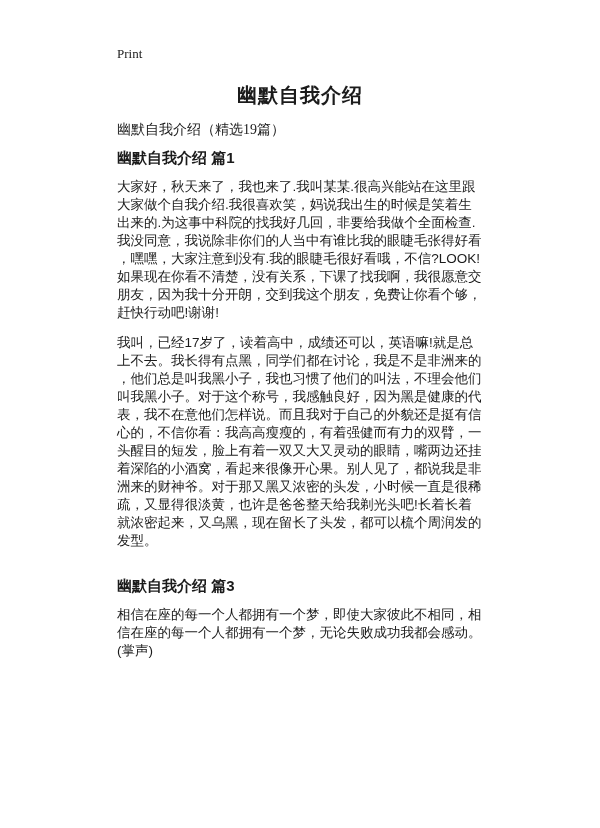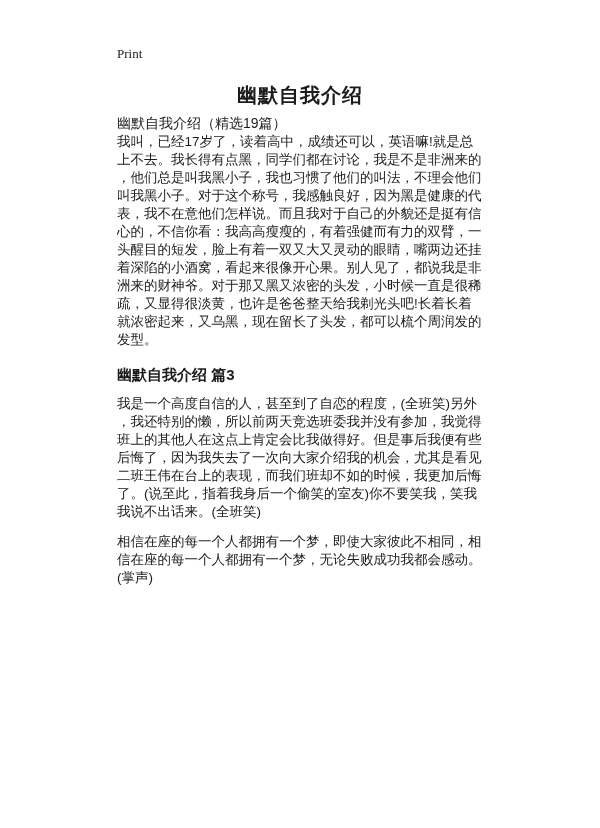--- a/index.html
+++ b/index.html
@@ -35,33 +35,34 @@
     font-weight: bold;
     text-align: center;
     margin: 22px 0 0 0;
     letter-spacing: 1px;
     font-family: Liberation Mono, monospace;
   }
   p.doc-subtitle {
     font-size: 14px;
     line-height: 19px;
     font-weight: normal;
-    margin: 4px 0 0 0;
+    margin: 10px 0 0 0;
+    font-family: Liberation Serif, serif;
   }
   h2.section-heading {
     font-size: 15px;
     line-height: 20px;
     font-weight: bold;
     margin: 16px 0 10px 0;
   }
   section.sec-1 h2.section-heading {
     margin-top: 9px;
   }
   section.sec-3 h2.section-heading {
-    margin-top: 16px;
+    margin-top: 26px;
   }
   p.body-para {
     font-size: 13.5px;
     line-height: 18px;
     margin: 0 0 12px 0;
     text-align: left;
     word-break: break-all;
     line-break: anywhere;
   }
 </style>
@@ -69,24 +70,27 @@
 <body>
 
 <div class="page">
 
   <a class="print-link">Print</a>
 
   <h1 class="doc-title">幽默自我介绍</h1>
 
   <p class="doc-subtitle">幽默自我介绍（精选19篇）</p>
 
+  <section class="sec-1">
+    <h2 class="section-heading">幽默自我介绍 篇1</h2>
+    <p class="body-para">大家好，秋天来了，我也来了.我叫某某.很高兴能站在这里跟大家做个自我介绍.我很喜欢笑，妈说我出生的时候是笑着生出来的.为这事中科院的找我好几回，非要给我做个全面检查.我没同意，我说除非你们的人当中有谁比我的眼睫毛张得好看，嘿嘿，大家注意到没有.我的眼睫毛很好看哦，不信?LOOK!如果现在你看不清楚，没有关系，下课了找我啊，我很愿意交朋友，因为我十分开朗，交到我这个朋友，免费让你看个够，赶快行动吧!谢谢!</p>
+  </section>
 
   <section class="sec-2">
     <p class="body-para">我叫，已经17岁了，读着高中，成绩还可以，英语嘛!就是总上不去。我长得有点黑，同学们都在讨论，我是不是非洲来的，他们总是叫我黑小子，我也习惯了他们的叫法，不理会他们叫我黑小子。对于这个称号，我感触良好，因为黑是健康的代表，我不在意他们怎样说。而且我对于自己的外貌还是挺有信心的，不信你看：我高高瘦瘦的，有着强健而有力的双臂，一头醒目的短发，脸上有着一双又大又灵动的眼睛，嘴两边还挂着深陷的小酒窝，看起来很像开心果。别人见了，都说我是非洲来的财神爷。对于那又黑又浓密的头发，小时候一直是很稀疏，又显得很淡黄，也许是爸爸整天给我剃光头吧!长着长着就浓密起来，又乌黑，现在留长了头发，都可以梳个周润发的发型。</p>
   </section>
 
   <section class="sec-3">
     <h2 class="section-heading">幽默自我介绍 篇3</h2>
-    <p class="body-para">我是一个高度自信的人，甚至到了自恋的程度，(全班笑)另外，我还特别的懒，所以前两天竞选班委我并没有参加，我觉得班上的其他人在这点上肯定会比我做得好。但是事后我便有些后悔了，因为我失去了一次向大家介绍我的机会，尤其是看见二班王伟在台上的表现，而我们班却不如的时候，我更加后悔了。(说至此，指着我身后一个偷笑的室友)你不要笑我，笑我我说不出话来。(全班笑)</p>
     <p class="body-para">相信在座的每一个人都拥有一个梦，即使大家彼此不相同，相信在座的每一个人都拥有一个梦，无论失败成功我都会感动。(掌声)</p>
   </section>
 
 </div>
 
 </body></html>

